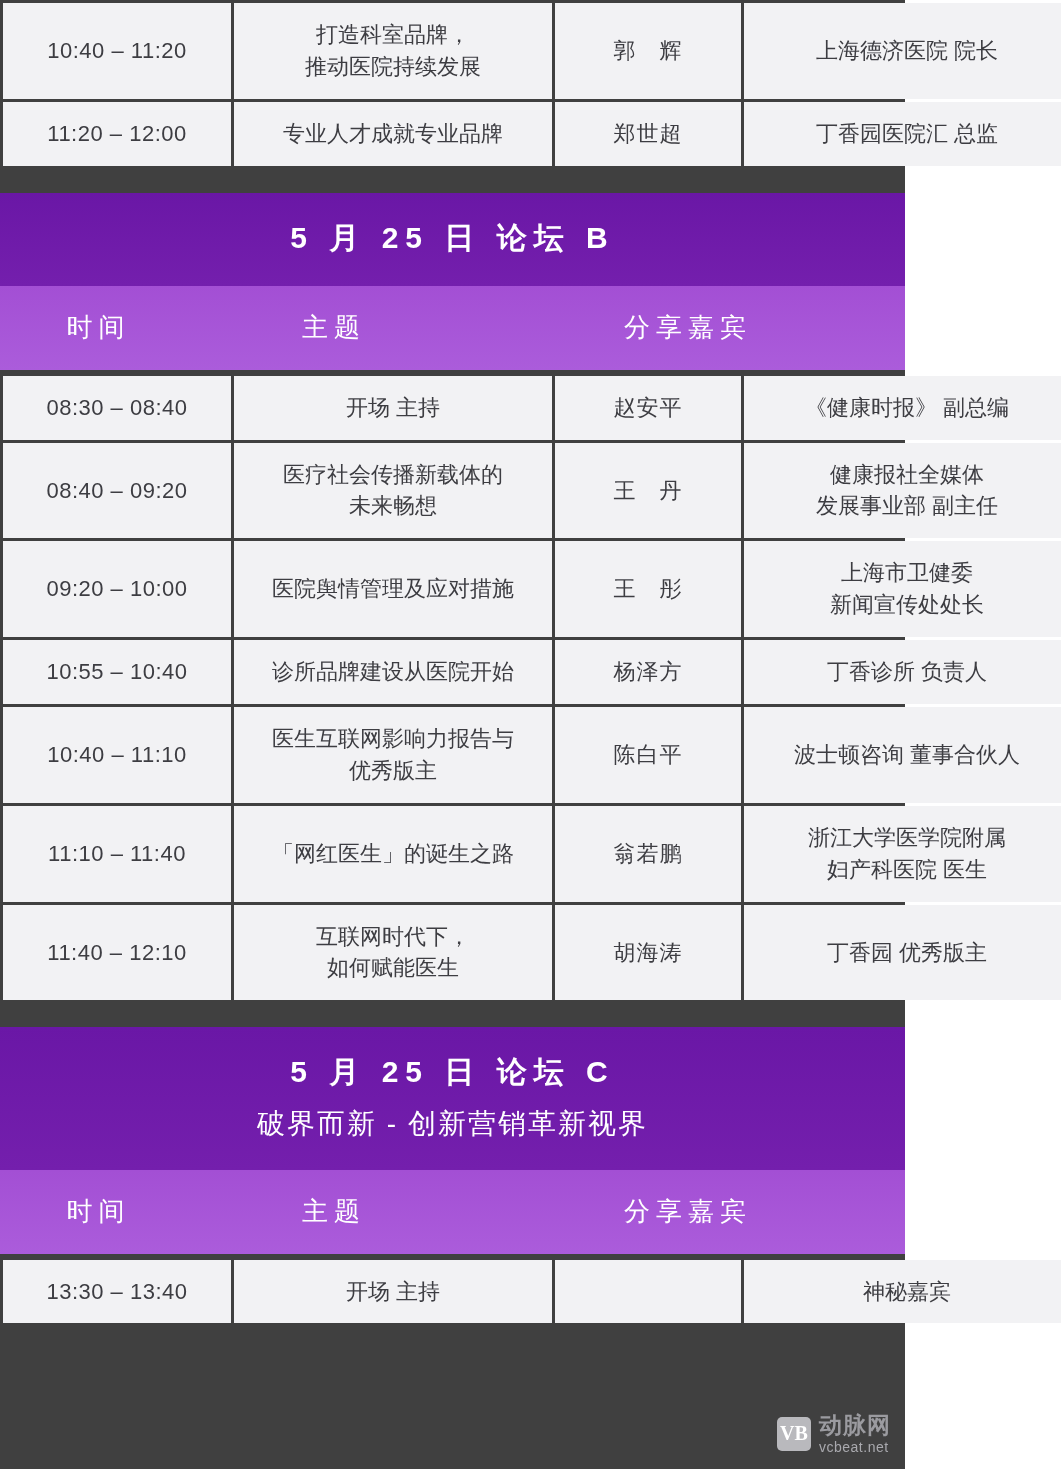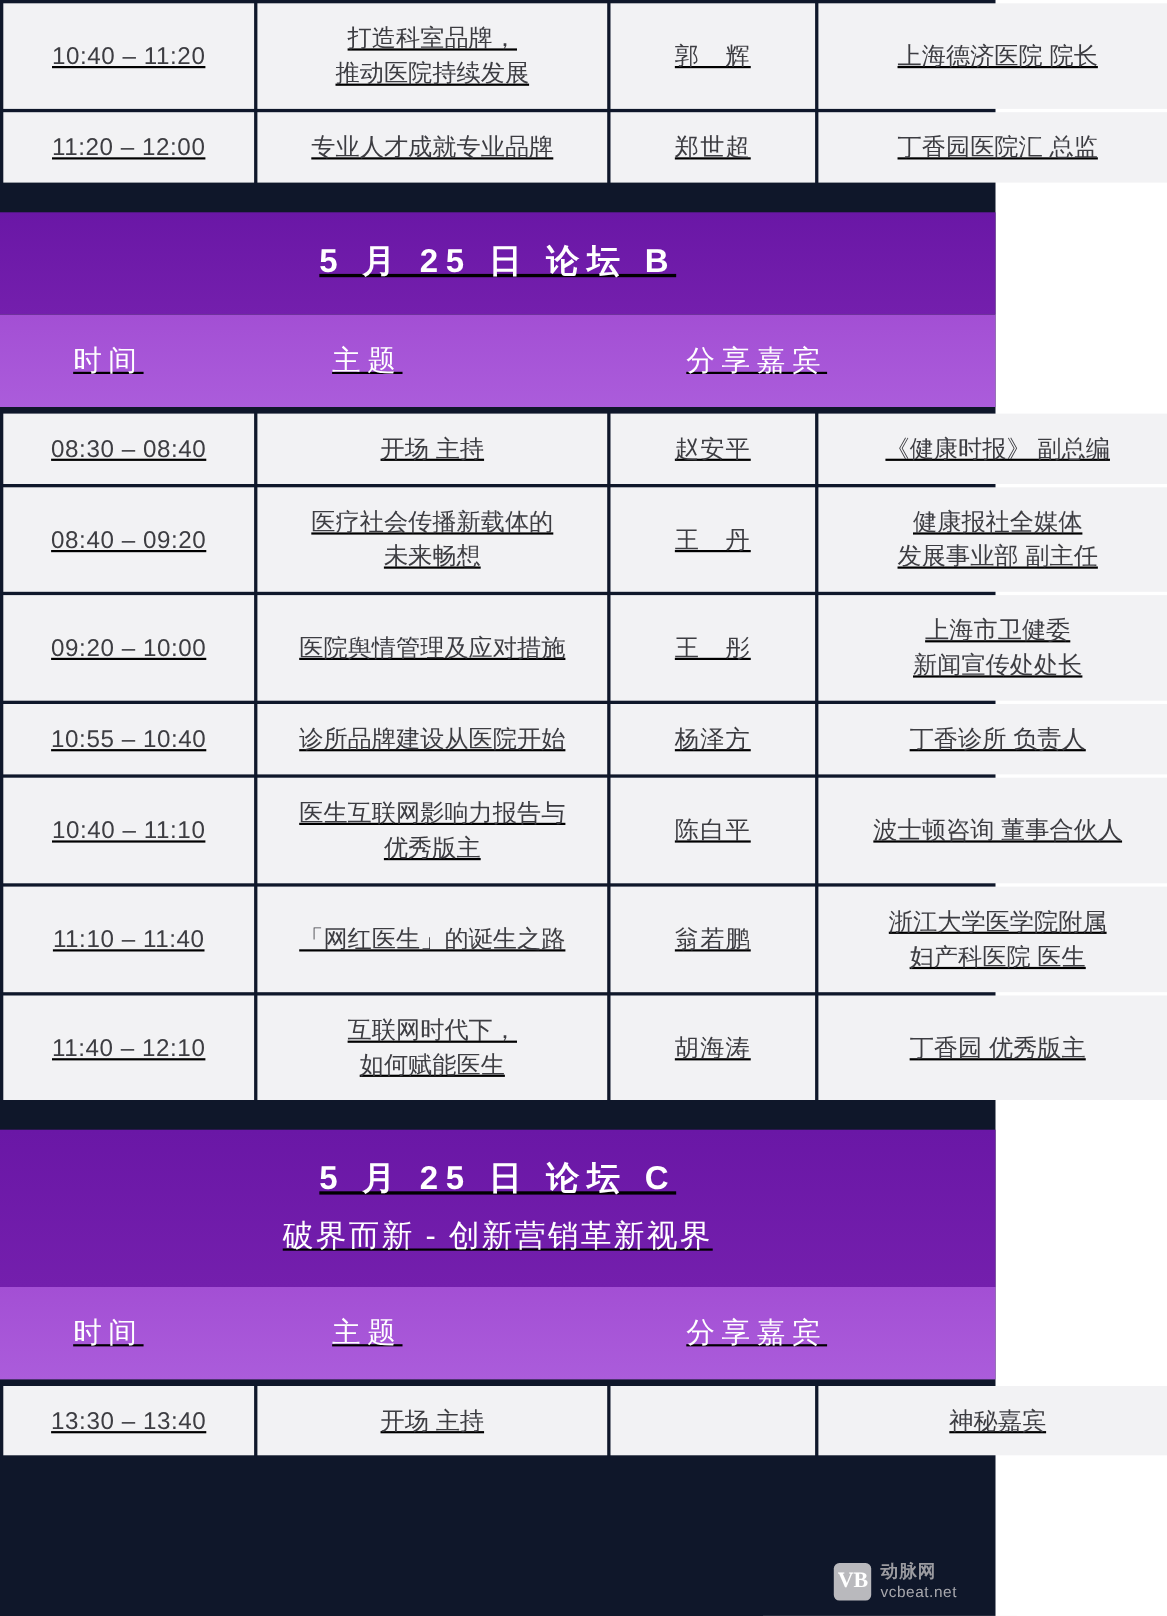--- a/index.html
+++ b/index.html
@@ -7,22 +7,21 @@
     width: 1061px;
     background: #ffffff;
     font-family: "Liberation Sans", sans-serif;
   }
   body { padding: 0; }
 
   .page {
     width: 905px;
     min-height: 1469px;
     position: relative;
-    background: #0f172a;
-    text-decoration: underline;
+    background: #404040;
   }
 
   
   .sched {
     width: 100%;
     border-collapse: separate;
     border-spacing: 3px;
     table-layout: fixed;
   }
   .sched td {
@@ -85,38 +84,38 @@
     letter-spacing: 6px;
     font-weight: 500;
   }
   .hc-time  { width: 231px; }
   .hc-topic { width: 321px; }
   .hc-guest { width: 509px; }
 
   
   .watermark {
     position: absolute;
-    right: 35px;
+    right: 14px;
     bottom: 14px;
     display: flex;
     align-items: center;
     gap: 8px;
   }
   .wm-logo {
     width: 34px; height: 34px;
     background: #b9b9bd;
     border-radius: 5px;
     color: #ffffff;
     font-size: 20px;
     font-weight: bold;
     display: flex; align-items: center; justify-content: center;
     font-family: "Liberation Serif", serif;
   }
   .wm-text { line-height: 1.15; }
-  .wm-cn { font-size: 16px; color: #9b9ba0; font-weight: bold; letter-spacing: 1px;}
+  .wm-cn { font-size: 23px; color: #9b9ba0; font-weight: bold; letter-spacing: 1px;}
   .wm-en { font-size: 14px; color: #a9a9ae; letter-spacing: 0.5px;}
 </style>
 </head>
 <body>
 
 <div class="page">
 
   <table class="sched">
     <colgroup>
       <col class="c-time">

